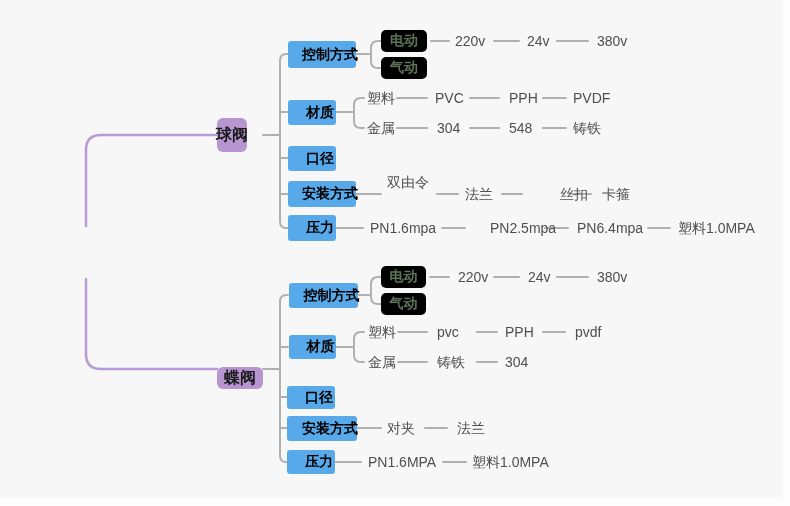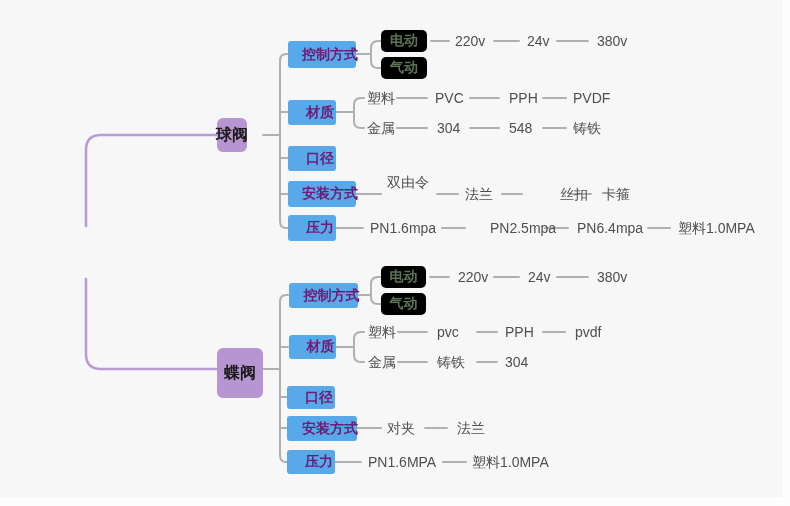--- a/index.html
+++ b/index.html
@@ -38,21 +38,21 @@
     letter-spacing: 1px;
   }
   .node-purple {
     background: #b795d0;
     color: #1a1a1a;
     font-size: 16px;
     border-radius: 6px;
   }
   .node-blue {
     background: #57a9e9;
-    color: #701a75;
+    color: #000000;
     font-size: 14px;
     border-radius: 3px;
     padding-left: 16px;
   }
   .node-lightgreen {
     background: #000000;
     color: #5d7355;
     font-size: 14px;
     border-radius: 5px;
   }
@@ -129,21 +129,21 @@
   <div class="titem" style="left:465px;top:184px">法兰</div>
   <div class="titem" style="left:560px;top:184px">丝扣</div>
   <div class="titem" style="left:602px;top:184px">卡箍</div>
 
   <div class="node node-blue" style="left:288px;top:215px;width:48px;height:26px">压力</div>
   <div class="titem" style="left:370px;top:218px">PN1.6mpa</div>
   <div class="titem" style="left:490px;top:218px">PN2.5mpa</div>
   <div class="titem" style="left:577px;top:218px">PN6.4mpa</div>
   <div class="titem" style="left:678px;top:218px">塑料1.0MPA</div>
 
-  <div class="node node-purple" style="left:217px;top:348px;width:46px;height:50px">蝶阀</div>
+  <div class="node node-purple" style="left:217px;top:367px;width:46px;height:22px">蝶阀</div>
 
   <div class="node node-blue" style="left:289px;top:283px;width:69px;height:25px">控制方式</div>
   <div class="node node-lightgreen" style="left:381px;top:266px;width:45px;height:22px">电动</div>
   <div class="node node-lightgreen" style="left:381px;top:293px;width:45px;height:22px">气动</div>
   <div class="titem" style="left:458px;top:267px">220v</div>
   <div class="titem" style="left:528px;top:267px">24v</div>
   <div class="titem" style="left:597px;top:267px">380v</div>
 
   <div class="node node-blue" style="left:289px;top:335px;width:47px;height:24px">材质</div>
   <div class="titem" style="left:368px;top:322px">塑料</div>

